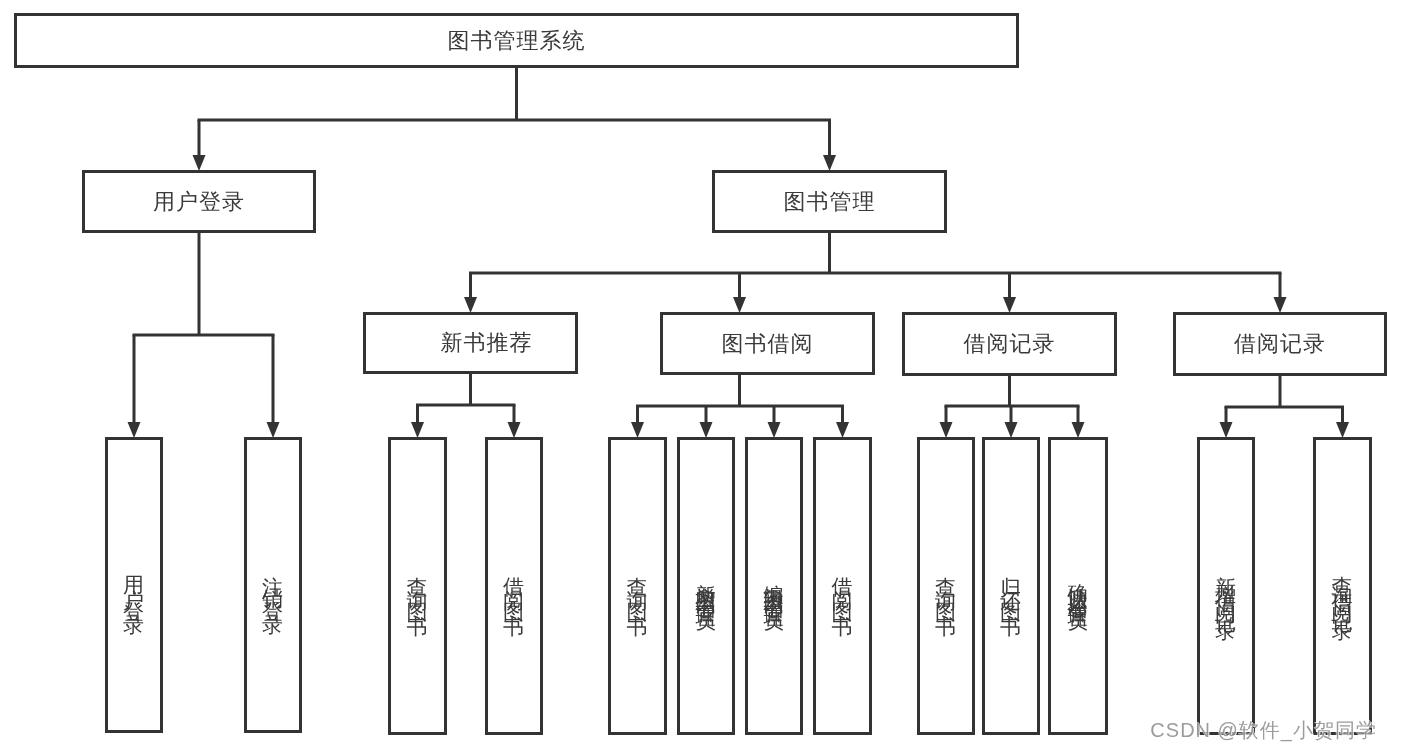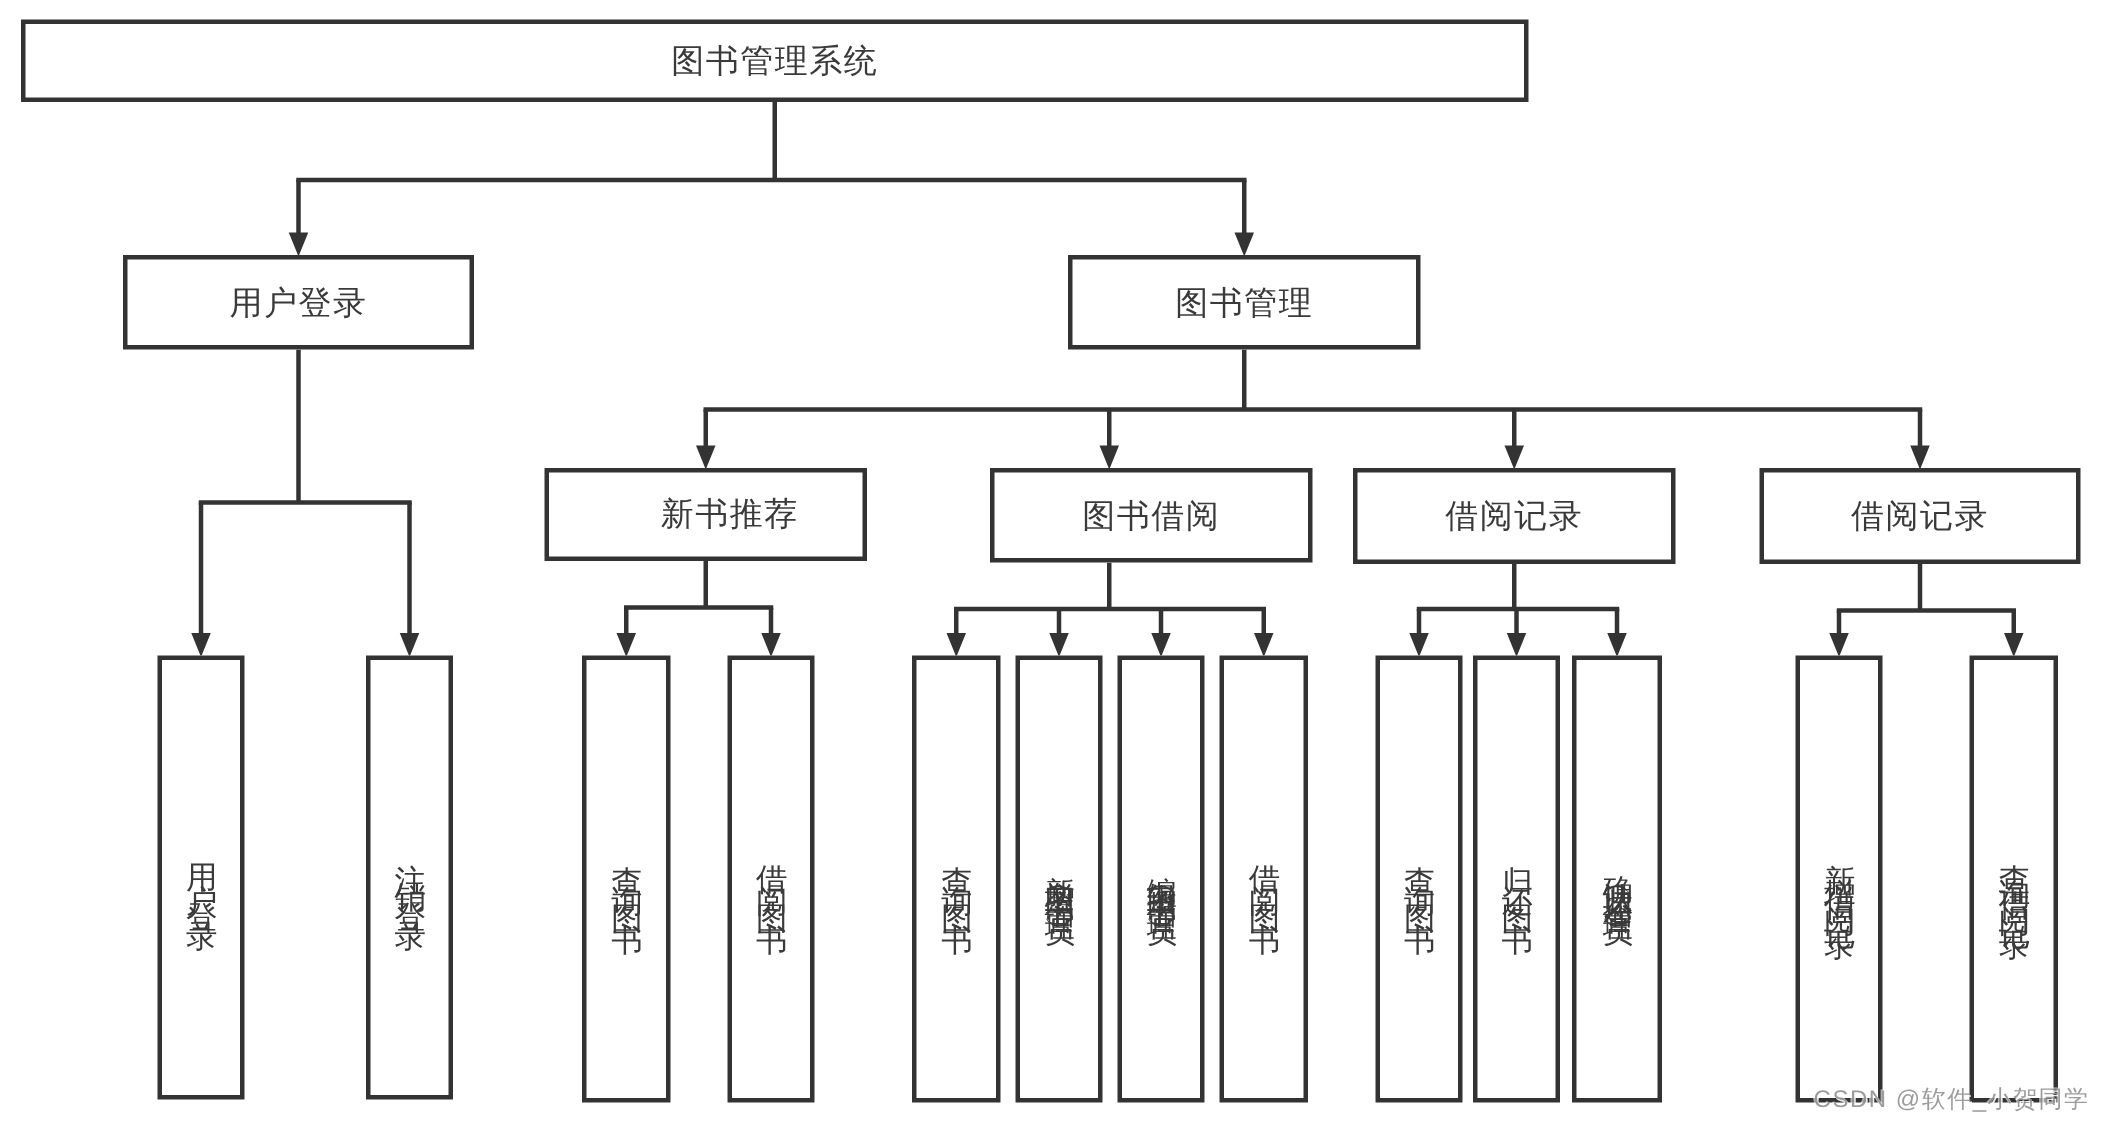--- a/index.html
+++ b/index.html
@@ -32,24 +32,24 @@
     text-orientation: mixed;
     font-size: 21px;
     line-height: 1;
     white-space: nowrap;
   }
   .node.v.s4 span { letter-spacing: 13px; }
   .node.v.s6 span { letter-spacing: 9px; }
   .node.v.s9 span { letter-spacing: 4px; font-size: 20px; }
   .watermark {
     position: absolute;
-    right: 12px;
+    right: 28px;
     bottom: 3px;
     z-index: 3;
-    font-size: 16px;
+    font-size: 20px;
     color: rgba(148, 148, 148, 0.92);
     text-shadow: 1px 1px 0 rgba(255,255,255,0.9), -1px -1px 0 rgba(255,255,255,0.6);
     letter-spacing: 1px;
     white-space: nowrap;
   }
 </style>
 </head>
 <body>
 
 <div class="stage">

